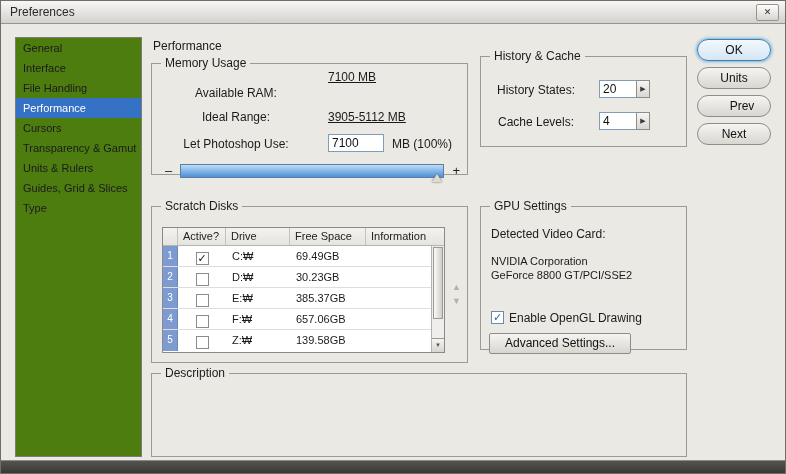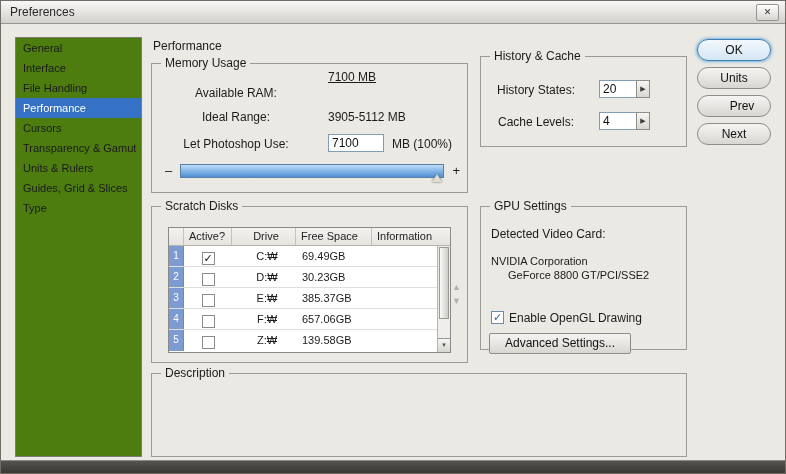--- a/index.html
+++ b/index.html
@@ -36,30 +36,30 @@
   .slider-thumb{position:absolute;width:0;height:0;border-left:5px solid transparent;border-right:5px solid transparent;border-bottom:8px solid #dddbd4;filter:drop-shadow(0 0 1px #5e5e5e);}
 
   
   .checkbox{display:inline-block;width:13px;height:13px;background:#fff;border:1px solid #8b8b8b;box-sizing:border-box;text-align:center;line-height:11px;font-size:11px;vertical-align:middle;}
   .checkbox.checked-dark{color:#111;font-weight:bold;}
   .checkbox.checked-blue{color:#2c63b0;font-weight:bold;border-color:#6d8aa8;}
   .checkbox .glyph{visibility:hidden;}
   .checkbox.on .glyph{visibility:visible;}
 
   
-  .table{position:absolute;background:#fff;border:1px solid #8a8a8a;box-sizing:border-box;margin-left:6px;}
+  .table{position:absolute;background:#fff;border:1px solid #8a8a8a;box-sizing:border-box;}
   .thead{display:flex;height:18px;background:linear-gradient(to bottom,#f4f2ef,#e6e4df);border-bottom:1px solid #b5b3ae;box-sizing:border-box;}
   .th{font-size:11px;color:#222;line-height:17px;padding-left:5px;border-right:1px solid #c4c2bd;box-sizing:border-box;white-space:nowrap;overflow:hidden;}
   .trow{display:flex;height:21px;border-bottom:1px solid #e0dedb;box-sizing:border-box;}
   .td{box-sizing:border-box;line-height:20px;font-size:11px;white-space:nowrap;overflow:hidden;}
   .td.num{background:#7d9bd0;color:#fff;text-align:center;font-size:10px;border-right:1px solid #6b89bd;}
   .td.active{text-align:center;}
   .td.active .checkbox{margin-top:3px;}
   .td.text{padding-left:6px;}
-  .c-num{width:15px;} .c-active{width:48px;} .c-drive{width:64px;text-align:center;} .c-free{width:76px;} .c-info{flex:1;}
+  .c-num{width:15px;} .c-active{width:48px;} .c-drive{width:64px;} .c-free{width:76px;} .c-info{flex:1;}
 
   .vscroll{position:absolute;top:18px;right:0;bottom:0;width:13px;background:#efeeec;border-left:1px solid #b5b3ae;box-sizing:border-box;}
   .vthumb{position:absolute;left:1px;right:1px;top:1px;height:72px;background:linear-gradient(to right,#fafafa,#cfcdc8);border:1px solid #9b9994;box-sizing:border-box;}
   .varrow{position:absolute;left:0;right:0;bottom:0;height:13px;background:linear-gradient(to bottom,#f5f4f2,#d8d6d0);border-top:1px solid #9b9994;text-align:center;font-size:6px;line-height:12px;color:#555;}
 
   .reorder{position:absolute;font-size:9px;color:#b3b1ac;line-height:9px;}
 </style>
 </head>
 <body>
 
@@ -77,26 +77,26 @@
     <div class="side-item selected">Performance</div>
     <div class="side-item">Cursors</div>
     <div class="side-item">Transparency &amp; Gamut</div>
     <div class="side-item">Units &amp; Rulers</div>
     <div class="side-item">Guides, Grid &amp; Slices</div>
     <div class="side-item">Type</div>
   </div>
 
   <div class="panel-title">Performance</div>
 
-  <div class="group" style="left:150px;top:62px;width:317px;height:130px;">
+  <div class="group" style="left:150px;top:62px;width:317px;height:112px;">
     <span class="group-label">Memory Usage</span>
     <span class="lbl r" style="left:0;top:22px;width:168px;">Available RAM:</span>
     <span class="val" style="left:176px;top:6px;text-decoration:underline;">7100 MB</span>
     <span class="lbl r" style="left:0;top:46px;width:168px;">Ideal Range:</span>
-    <span class="val" style="left:176px;top:46px;">3905-5112 MB</span>
+    <span class="val" style="left:176px;top:46px;text-decoration:underline;">3905-5112 MB</span>
     <span class="lbl r" style="left:0;top:73px;width:168px;">Let Photoshop Use:</span>
     <input class="textbox" style="left: 176px; top: 70px; width: 56px;" value="7100">
     <span class="val" style="left:240px;top:73px;">MB (100%)</span>
     <span class="slider-minus" style="left:13px;top:99px;">–</span>
     <span class="slider-plus" style="right:7px;top:99px;">+</span>
     <div class="slider-track" style="left:28px;top:100px;width:264px;"></div>
     <div class="slider-thumb" style="left:280px;top:110px;"></div>
   </div>
 
   <div class="group" style="left:479px;top:55px;width:207px;height:91px;">
@@ -169,21 +169,21 @@
     </div>
 
     <span class="reorder" style="left:300px;top:76px;">▲</span>
     <span class="reorder" style="left:300px;top:90px;">▼</span>
   </div>
 
   <div class="group" style="left:479px;top:205px;width:207px;height:144px;">
     <span class="group-label">GPU Settings</span>
     <span class="lbl" style="left:10px;top:20px;">Detected Video Card:</span>
     <span class="lbl" style="left:10px;top:48px;font-size:11px;">NVIDIA Corporation</span>
-    <span class="lbl" style="left:10px;top:62px;font-size:11px;margin-left:17px;">GeForce 8800 GT/PCI/SSE2</span>
+    <span class="lbl" style="left:10px;top:62px;font-size:11px;">GeForce 8800 GT/PCI/SSE2</span>
     <span class="checkbox checked-blue on" style="position:absolute;left:10px;top:104px;"><span class="glyph">✓</span></span>
     <span class="lbl" style="left:28px;top:104px;">Enable OpenGL Drawing</span>
     <div class="wide-btn" style="left:8px;top:126px;width:142px;height:21px;line-height:19px;">Advanced Settings...</div>
   </div>
 
   <div class="group" style="left:150px;top:372px;width:536px;height:84px;">
     <span class="group-label">Description</span>
   </div>
 
   <div class="bottom-frame"></div>

